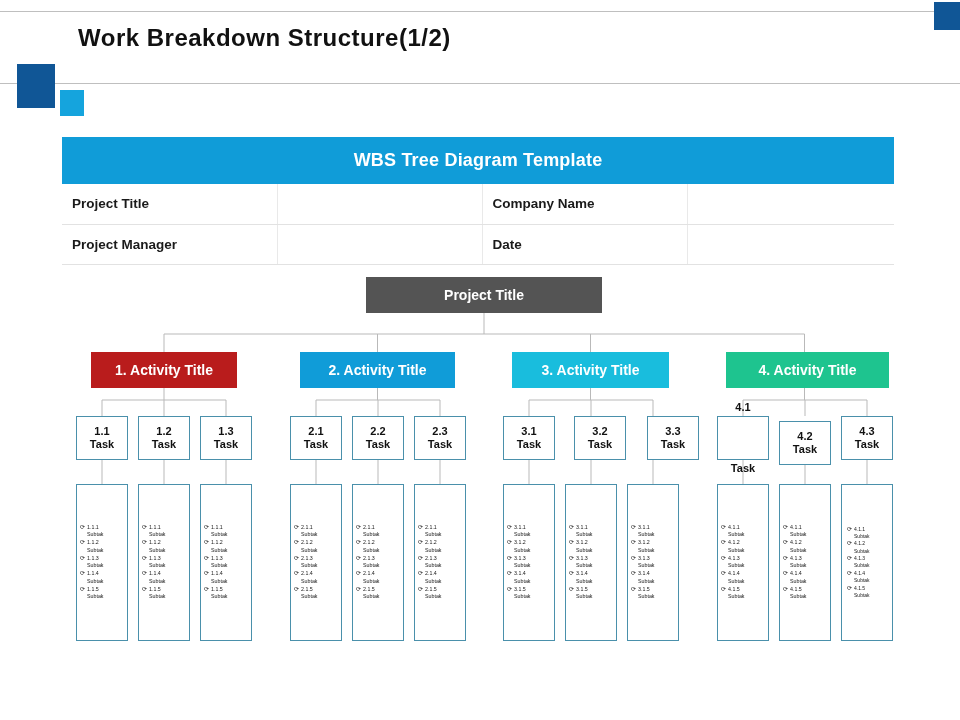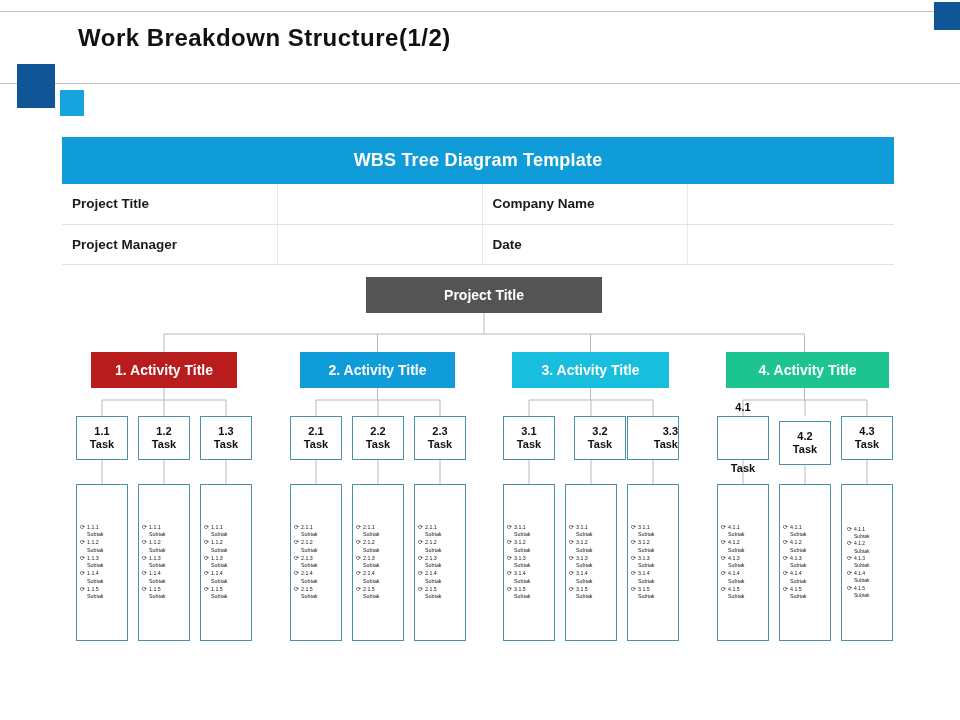--- a/index.html
+++ b/index.html
@@ -516,21 +516,21 @@
             <span class="subtask-bullet">⟳</span>
             <span class="subtask-text">3.1.4
 Subtak</span>
           </div>
           <div class="subtask-row">
             <span class="subtask-bullet">⟳</span>
             <span class="subtask-text">3.1.5
 Subtak</span>
           </div>
         </div>
-        <div class="task-box" style="left: 627px; align-items: flex-end;">
+        <div class="task-box" style="left: 647px;">
           <span>3.3</span>
           <span>Task</span>
         </div>
         <div class="subtask-box" style="left: 627px;">
           <div class="subtask-row">
             <span class="subtask-bullet">⟳</span>
             <span class="subtask-text">3.1.1
 Subtak</span>
           </div>
           <div class="subtask-row">

